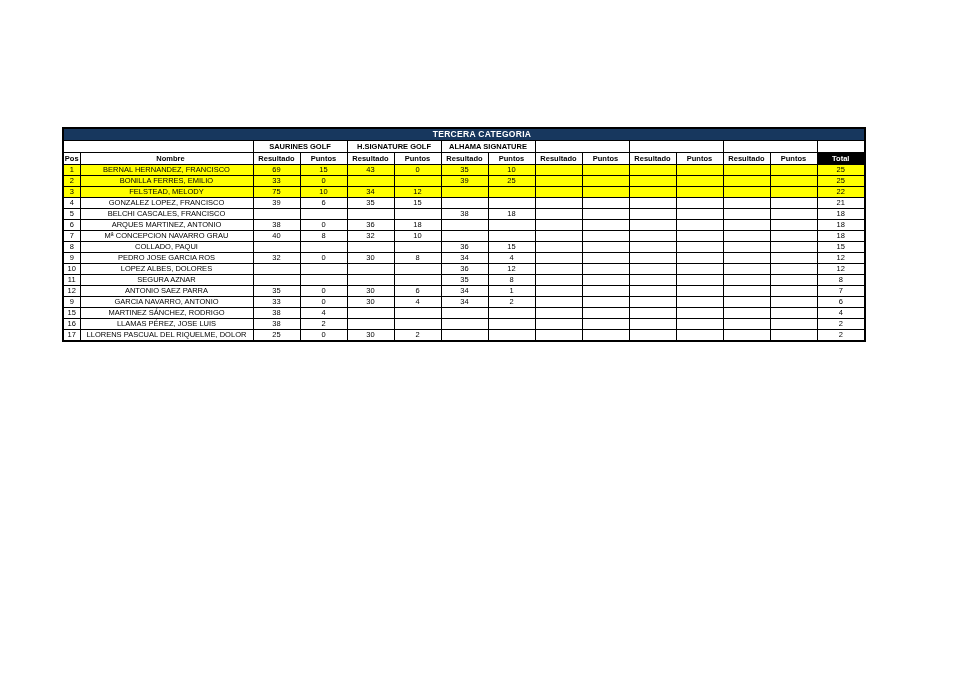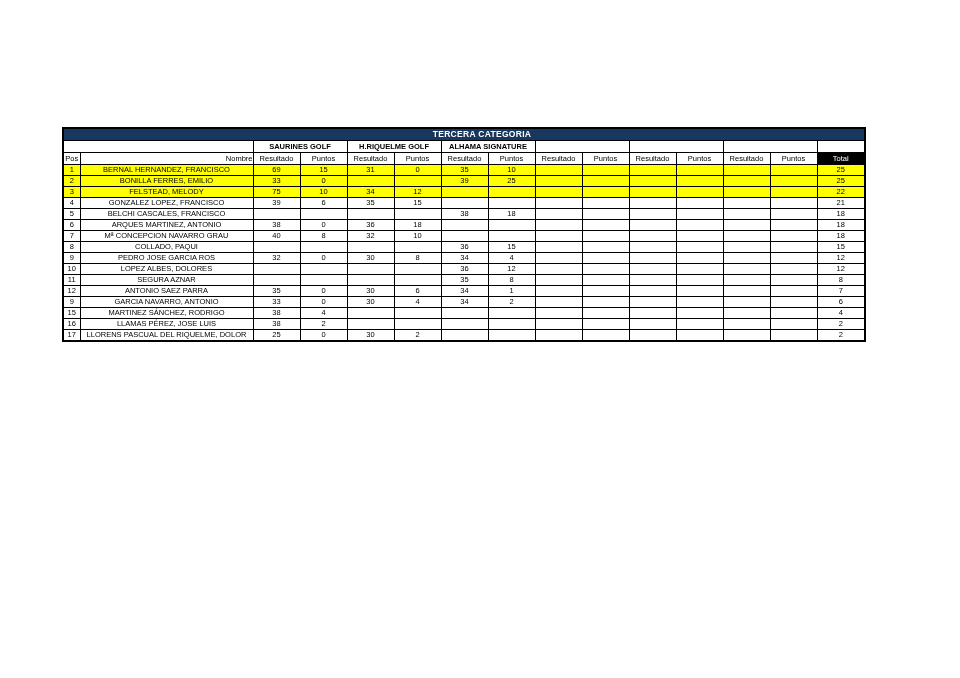--- a/index.html
+++ b/index.html
@@ -51,26 +51,26 @@
     line-height: 11px;
   }
   tr.group-row td.no-cell {
     border-left: none;
     border-right: none;
   }
   tr.group-row td.lead-cell {
     border-left: none;
   }
   tr.header-row th {
-    font-weight: normal;
+    font-weight: bold;
     height: 11px;
     line-height: 11px;
   }
   tr.header-row th.name-h {
-    text-align: right;
+    text-align: center;
     padding-left: 8px;
   }
   tr.header-row th.total-h {
     background: #000000;
     color: #ffffff;
   }
   td.name {
     text-align: left;
     padding-left: 2px;
   }
@@ -100,21 +100,21 @@
         <col style="width:47px">
       <col style="width:48px">
     </colgroup>
     <tbody>
       <tr class="title-row">
         <td colspan="15">TERCERA CATEGORIA</td>
       </tr>
       <tr class="group-row">
         <td colspan="2" class="lead-cell"></td>
         <td colspan="2">SAURINES GOLF</td>
-        <td colspan="2">H.RIQUELME GOLF</td>
+        <td colspan="2">H.SIGNATURE GOLF</td>
         <td colspan="2">ALHAMA SIGNATURE</td>
         <td colspan="2"></td>
         <td colspan="2"></td>
         <td colspan="2"></td>
         <td class="no-cell"></td>
       </tr>
       <tr class="header-row">
         <th>Pos</th>
         <th class="name-h">Nombre</th>
         <th>Resultado</th>
@@ -131,21 +131,21 @@
         <th>Puntos</th>
         <th class="total-h">Total</th>
       </tr>
     </tbody>
     <tbody id="table-body">
         <tr class="hl">
           <td>1</td>
           <td class="name">BERNAL HERNANDEZ, FRANCISCO</td>
           <td>69</td>
           <td>15</td>
-          <td>31</td>
+          <td>43</td>
           <td>0</td>
           <td>35</td>
           <td>10</td>
           <td></td>
           <td></td>
           <td></td>
           <td></td>
           <td></td>
           <td></td>
           <td>25</td>

